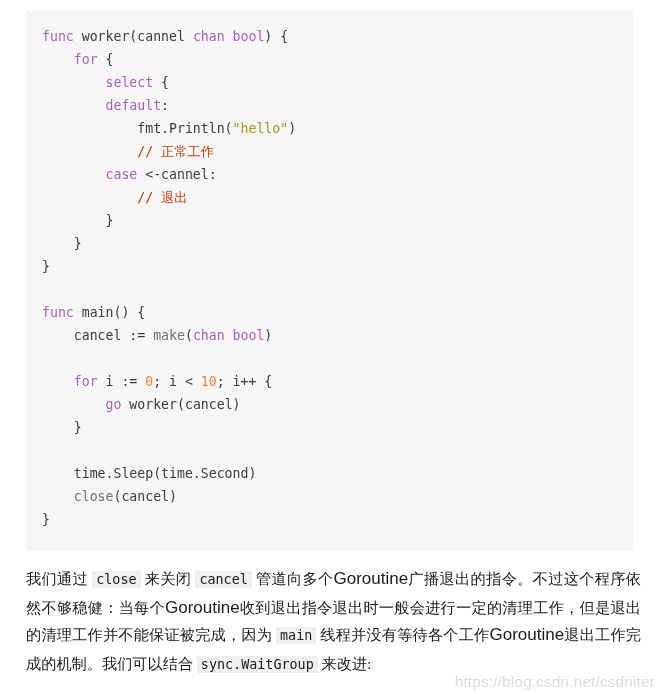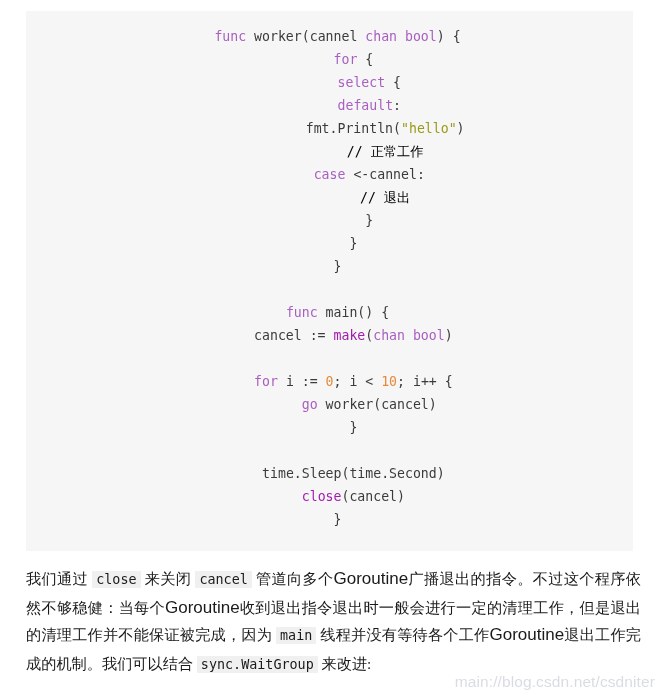--- a/index.html
+++ b/index.html
@@ -18,37 +18,36 @@
   
   #code-block {
     position: absolute;
     left: 26px;
     top: 11px;
     width: 607px;
     height: 540px;
     background: #f6f6f6;
     box-sizing: border-box;
     padding: 14px 0 0 0;
-    text-align: center;
   }
   #code-lines {
     font-family: "DejaVu Sans Mono", "Liberation Mono", monospace;
     font-size: 13.2px;
     line-height: 23px;
     color: #3b3b3b;
     white-space: pre;
     padding-left: 16px;
   }
   .line { height: 23px; white-space: pre; }
   .tok { white-space: pre; }
   .t-kw   { color: #a85fc0; }
-  .t-fn   { color: #a21caf; }
+  .t-fn   { color: #737373; }
   .t-str  { color: #9a9a1a; }
   .t-num  { color: #e8883a; }
-  .t-com  { color: #000000; margin-top: 18px; }
+  .t-com  { color: #c2410c; margin-top: 18px; }
   .t-pl   { color: #3b3b3b; }
 
   
   #prose {
     position: absolute;
     left: 26px;
     top: 565px;
     width: 615px;
     font-family: "Liberation Serif", "DejaVu Serif", serif;
     font-size: 15.2px;
@@ -82,13 +81,13 @@
 </style>
 </head>
 <body>
 
 <div id="code-block">
   <div id="code-lines"><div class="line"><span class="tok t-kw">func</span><span class="tok t-pl"> worker(</span><span class="tok t-pl">cannel </span><span class="tok t-kw">chan bool</span><span class="tok t-pl">) {</span></div><div class="line"><span class="tok t-pl">    </span><span class="tok t-kw">for</span><span class="tok t-pl"> {</span></div><div class="line"><span class="tok t-pl">        </span><span class="tok t-kw">select</span><span class="tok t-pl"> {</span></div><div class="line"><span class="tok t-pl">        </span><span class="tok t-kw">default</span><span class="tok t-pl">:</span></div><div class="line"><span class="tok t-pl">            fmt.Println(</span><span class="tok t-str">"hello"</span><span class="tok t-pl">)</span></div><div class="line"><span class="tok t-pl">            </span><span class="tok t-com">// 正常工作</span></div><div class="line"><span class="tok t-pl">        </span><span class="tok t-kw">case</span><span class="tok t-pl"> &lt;-cannel:</span></div><div class="line"><span class="tok t-pl">            </span><span class="tok t-com">// 退出</span></div><div class="line"><span class="tok t-pl">        }</span></div><div class="line"><span class="tok t-pl">    }</span></div><div class="line"><span class="tok t-pl">}</span></div><div class="line">&nbsp;</div><div class="line"><span class="tok t-kw">func</span><span class="tok t-pl"> main() {</span></div><div class="line"><span class="tok t-pl">    cancel := </span><span class="tok t-fn">make</span><span class="tok t-pl">(</span><span class="tok t-kw">chan bool</span><span class="tok t-pl">)</span></div><div class="line">&nbsp;</div><div class="line"><span class="tok t-pl">    </span><span class="tok t-kw">for</span><span class="tok t-pl"> i := </span><span class="tok t-num">0</span><span class="tok t-pl">; i &lt; </span><span class="tok t-num">10</span><span class="tok t-pl">; i++ {</span></div><div class="line"><span class="tok t-pl">        </span><span class="tok t-kw">go</span><span class="tok t-pl"> worker(cancel)</span></div><div class="line"><span class="tok t-pl">    }</span></div><div class="line">&nbsp;</div><div class="line"><span class="tok t-pl">    time.Sleep(time.Second)</span></div><div class="line"><span class="tok t-pl">    </span><span class="tok t-fn">close</span><span class="tok t-pl">(cancel)</span></div><div class="line"><span class="tok t-pl">}</span></div></div>
 </div>
 
 <div id="prose"><span>我们通过 </span><span class="icode">close</span><span> 来关闭 </span><span class="icode">cancel</span><span> 管道向多个</span><span class="latin">Goroutine</span><span>广播退出的指令。不过这个程序依然不够稳健：当每个</span><span class="latin">Goroutine</span><span>收到退出指令退出时一般会进行一定的清理工作，但是退出的清理工作并不能保证被完成，因为 </span><span class="icode">main</span><span> 线程并没有等待各个工作</span><span class="latin">Goroutine</span><span>退出工作完成的机制。我们可以结合 </span><span class="icode">sync.WaitGroup</span><span> 来改进:</span></div>
 
-<div id="watermark">main://blog.csdn.net/csdniter</div>
+<div id="watermark">https://blog.csdn.net/csdniter</div>
 
 </body></html>

